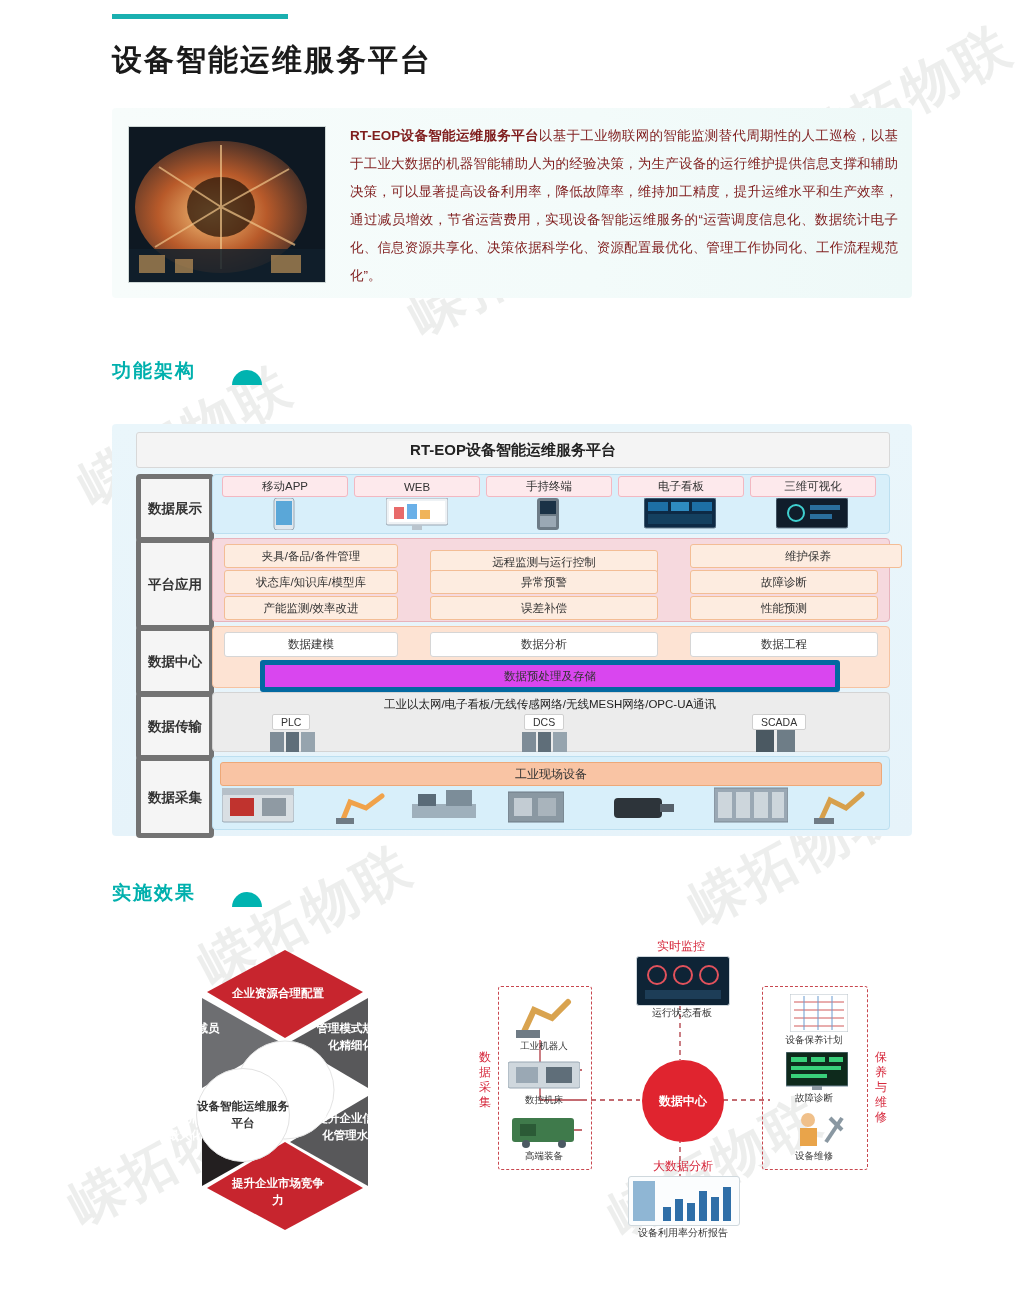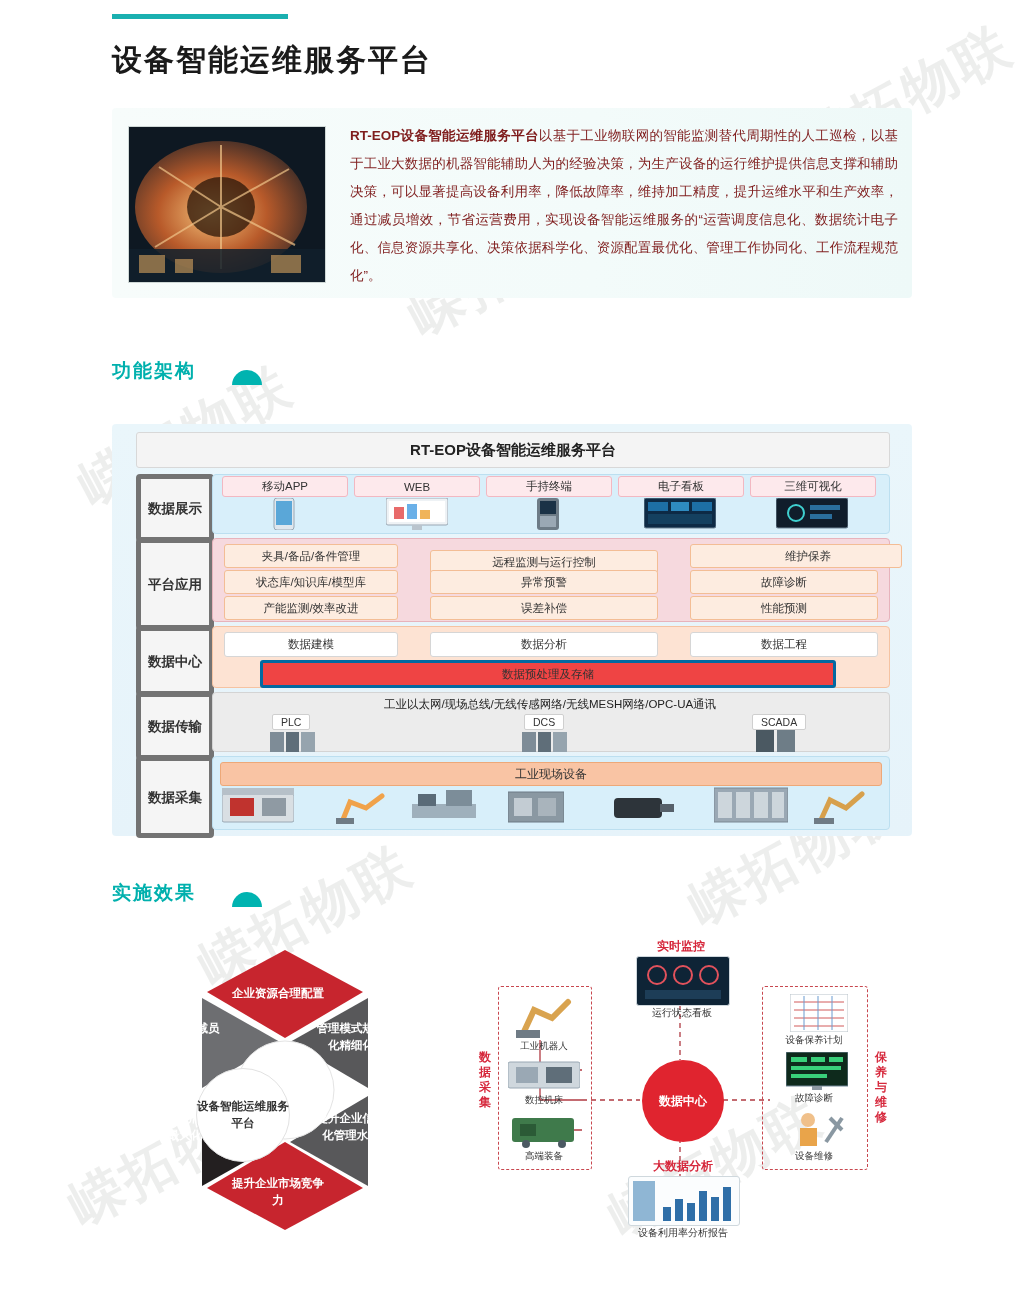--- a/index.html
+++ b/index.html
@@ -35,39 +35,39 @@
      background:#f4f4f4;border:1px solid #d8d8d8;border-radius:3px;
      display:flex;align-items:center;justify-content:center;font-size:15px;font-weight:bold;color:#222;}
   .row-label{position:absolute;width:68px;background:#f5f5f5;border:5px solid #737373;border-radius:4px;
      display:flex;align-items:center;justify-content:center;font-size:13.5px;font-weight:bold;color:#333;
      text-align:center;line-height:19px;}
   .chip{position:absolute;border-radius:3px;display:flex;align-items:center;justify-content:center;
      font-size:11.5px;color:#333;text-align:center;}
   .chip-pink{background:#fde9ec;border:1px solid #f2b8c2;}
   .chip-orange{background:#fdece0;border:1px solid #f3bd95;}
   .chip-plain{background:#ffffff;border:1px solid #d6d6d6;}
-  .chip-wide{background:#ef4444;border:3px solid #0369a1;}
+  .chip-wide{background:#d946ef;border:5px solid #0369a1;}
   .band{position:absolute;border-radius:4px;}
   .band-blue{background:#d8effa;border:1px solid #bcdff0;}
   .band-red{background:#f6d9de;border:1px solid #e7b3bc;}
   .band-orange{background:#fde3d3;border:1px solid #f5c3a2;}
   .band-grey{background:#ececec;border:1px solid #d4d4d4;}
   .net-text{position:absolute;font-size:11.5px;color:#222;text-align:center;width:100%;}
   .dev-label{position:absolute;font-size:10.5px;color:#333;background:#fff;border:1px solid #cfcfcf;
      border-radius:2px;padding:1px 8px;}
   .fieldbar{position:absolute;background:#f9c4a4;border:1px solid #eda878;border-radius:3px;
      display:flex;align-items:center;justify-content:center;font-size:12px;color:#333;}
   .hexwrap{position:absolute;left:120px;top:930px;width:330px;height:320px;}
   .hex-label{position:absolute;color:#fff;font-size:11.5px;font-weight:bold;text-align:center;line-height:17px;}
   .center-circle{position:absolute;left:196px;top:1068px;width:92px;height:92px;border-radius:50%;
      background:#fff;border:1px solid #e2e2e2;display:flex;align-items:center;justify-content:center;
      font-size:11.5px;font-weight:bold;color:#333;text-align:center;line-height:17px;}
   .flowbox{position:absolute;border:1px solid #cfd8dd;background:#fbfdfe;border-radius:3px;}
   .flow-cap{position:absolute;font-size:10px;color:#333;text-align:center;width:100%;}
-  .red-label{position:absolute;color:#d6283c;font-size:12px;font-weight:bold;text-align:center;line-height:16px;}
+  .red-label{position:absolute;color:#d6283c;font-size:12px;font-weight:normal;text-align:center;line-height:16px;}
   .dash-box{position:absolute;border:1px dashed #c8474f;border-radius:3px;}
   .ctr-red{position:absolute;width:82px;height:82px;border-radius:50%;background:#e0242f;color:#fff;
      display:flex;align-items:center;justify-content:center;font-size:12px;font-weight:bold;text-align:center;line-height:17px;}
   .tiny{font-size:9.5px;color:#333;text-align:center;}
 </style>
 </head>
 <body>
 
 <div class="wm" style="left:60px;top:1120px;">嵘拓物联</div>
 <div class="wm" style="left:70px;top:400px;">嵘拓物联</div>
@@ -184,21 +184,21 @@
 <div class="row-label" style="left:136px;top:626px;height:60px;">数据中心</div>
 <div class="band band-orange" style="left:212px;top:626px;width:676px;height:60px;"></div>
 <div class="chip chip-plain" style="left:224px;top:632px;width:172px;height:23px;">数据建模</div>
 <div class="chip chip-plain" style="left:430px;top:632px;width:226px;height:23px;">数据分析</div>
 <div class="chip chip-plain" style="left:690px;top:632px;width:186px;height:23px;">数据工程</div>
 <div class="chip chip-wide" style="left:260px;top:660px;width:570px;height:22px;">数据预处理及存储</div>
 
 <div class="row-label" style="left:136px;top:692px;height:58px;">数据传输</div>
 <div class="band band-grey" style="left:212px;top:692px;width:676px;height:58px;"></div>
 <div style="position:absolute;left:212px;top:697px;width:676px;">
-  <div class="net-text" style="position:relative;">工业以太网/现场总线/无线传感网络/无线MESH网络/OPC-UA通讯</div>
+  <div class="net-text" style="position:relative;">工业以太网/电子看板/无线传感网络/无线MESH网络/OPC-UA通讯</div>
 </div>
 <div class="dev-label" style="left:272px;top:714px;">PLC</div>
 <div class="dev-label" style="left:524px;top:714px;">DCS</div>
 <div class="dev-label" style="left:752px;top:714px;">SCADA</div>
 <div style="position:absolute;left:270px;top:732px;">
   <svg width="46" height="20">
       <rect x="0" y="0" width="14" height="20" fill="#7e8c97"></rect>
       <rect x="16" y="0" width="13" height="20" fill="#5f6e79"></rect>
       <rect x="31" y="0" width="14" height="20" fill="#96a4ae"></rect>
     </svg>

